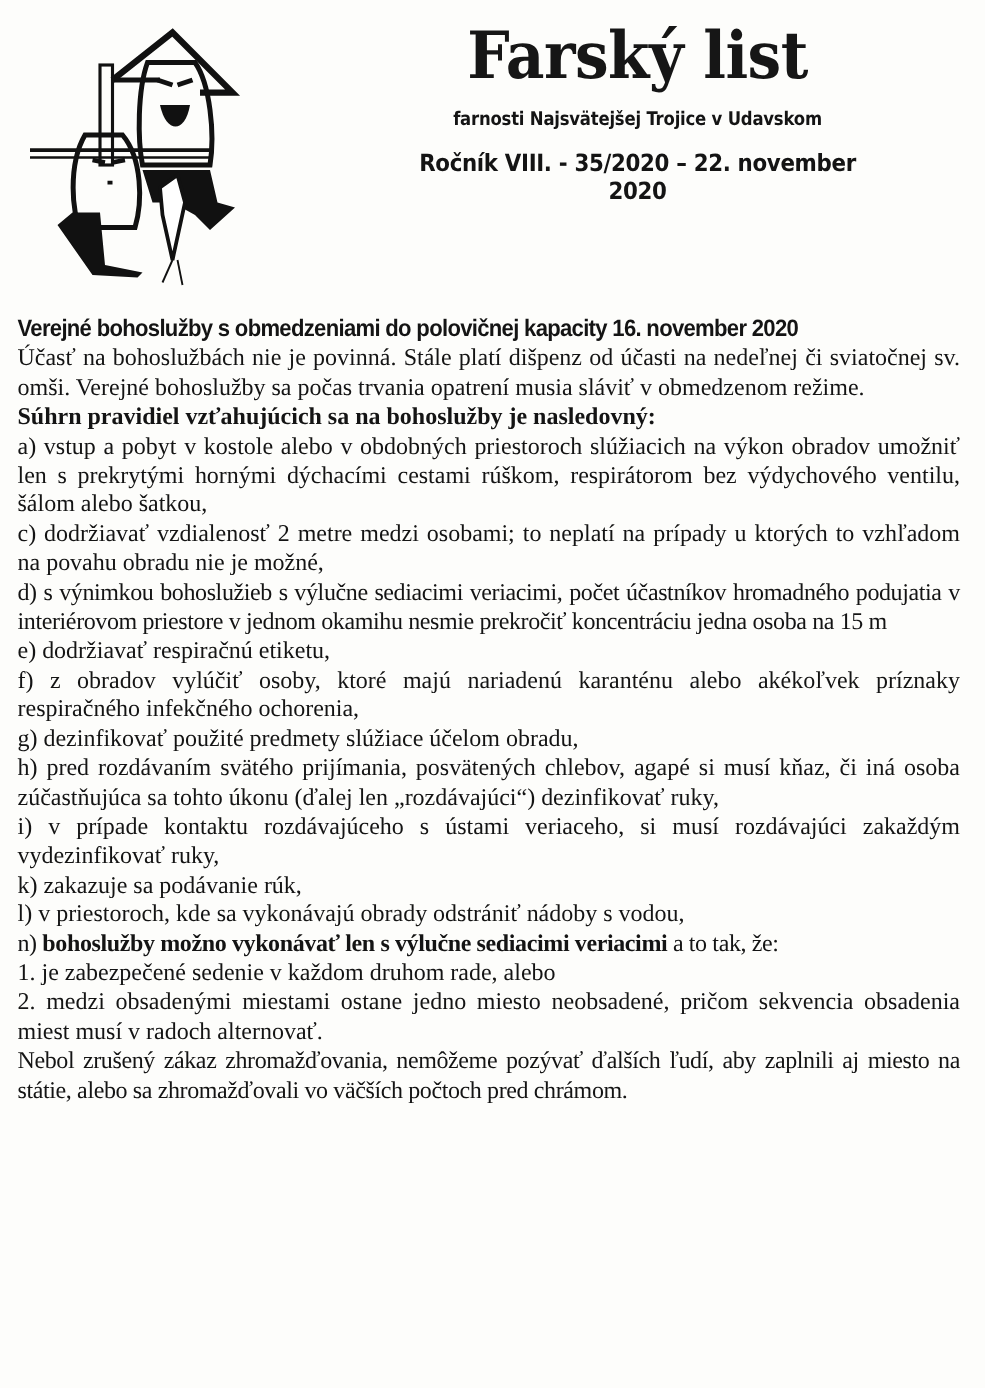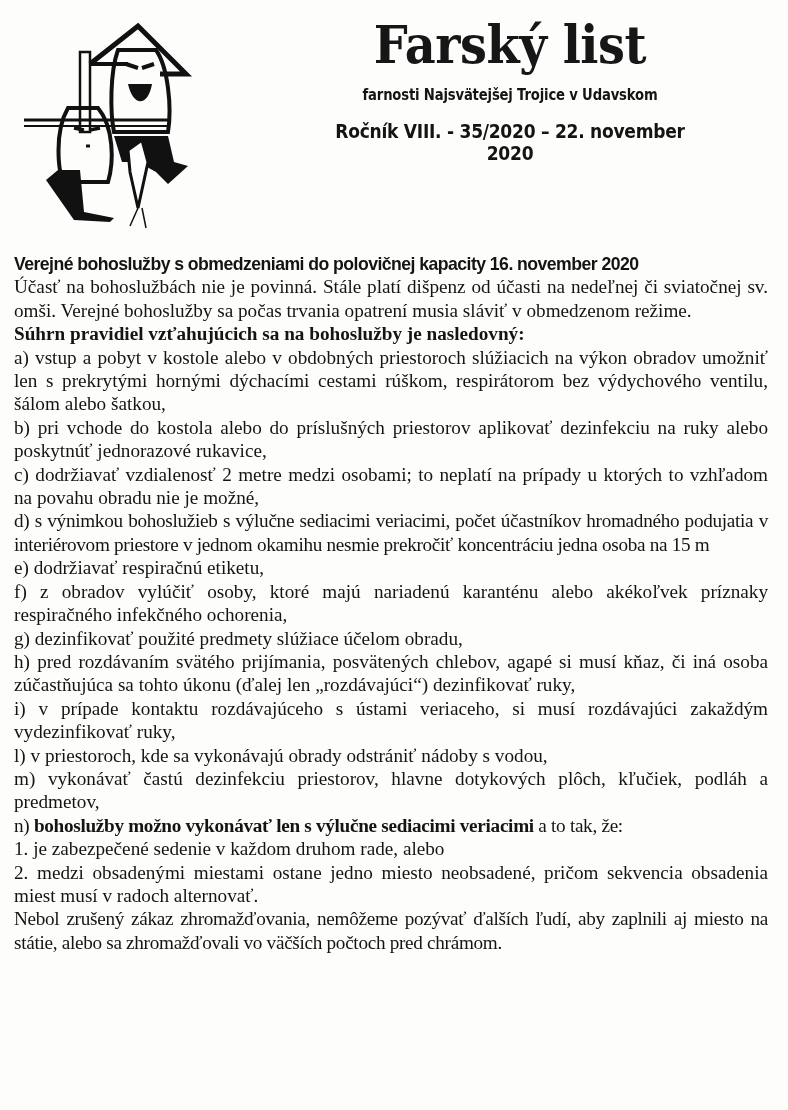--- a/index.html
+++ b/index.html
@@ -83,30 +83,29 @@
     <div class="subtitle">farnosti Najsvätejšej Trojice v Udavskom</div>
     <div class="issue">Ročník VIII. - 35/2020 – 22. november 2020</div>
   </div>
 
   <div class="content">
     <p class="headline">Verejné bohoslužby s obmedzeniami do polovičnej kapacity 16. november 2020</p>
     <p>Účasť na bohoslužbách nie je povinná. Stále platí dišpenz od účasti na nedeľnej či sviatočnej sv. omši. Verejné bohoslužby sa počas trvania opatrení musia sláviť v obmedzenom režime.</p>
     <p class="bold">Súhrn pravidiel vzťahujúcich sa na bohoslužby je nasledovný:</p>
 
     <p class="item">a) vstup a pobyt v kostole alebo v obdobných priestoroch slúžiacich na výkon obradov umožniť len s prekrytými hornými dýchacími cestami rúškom, respirátorom bez výdychového ventilu, šálom alebo šatkou,</p>
-    <p class="item">b) pri vchode do kostola alebo do príslušných priestorov aplikovať dezinfekciu na ruky alebo poskytnúť jednorazové rukavice,</p>
     <p class="item">c) dodržiavať vzdialenosť 2 metre medzi osobami; to neplatí na prípady u ktorých to vzhľadom na povahu obradu nie je možné,</p>
     <p class="item item-narrow">d) s výnimkou bohoslužieb s výlučne sediacimi veriacimi, počet účastníkov hromadného podujatia v interiérovom priestore v jednom okamihu nesmie prekročiť koncentráciu jedna osoba na 15 m</p>
     <p class="item">e) dodržiavať respiračnú etiketu,</p>
     <p class="item">f) z obradov vylúčiť osoby, ktoré majú nariadenú karanténu alebo akékoľvek príznaky respiračného infekčného ochorenia,</p>
     <p class="item">g) dezinfikovať použité predmety slúžiace účelom obradu,</p>
     <p class="item">h) pred rozdávaním svätého prijímania, posvätených chlebov, agapé si musí kňaz, či iná osoba zúčastňujúca sa tohto úkonu (ďalej len „rozdávajúci“) dezinfikovať ruky,</p>
     <p class="item">i) v prípade kontaktu rozdávajúceho s ústami veriaceho, si musí rozdávajúci zakaždým vydezinfikovať ruky,</p>
+    <p class="item">k) zakazuje sa podávanie rúk,</p>
     <p class="item">l) v priestoroch, kde sa vykonávajú obrady odstrániť nádoby s vodou,</p>
-    <p class="item">m) vykonávať častú dezinfekciu priestorov, hlavne dotykových plôch, kľučiek, podláh a predmetov,</p>
 
     <p class="item item-narrow"><span>n) </span><span class="bold">bohoslužby možno vykonávať len s výlučne sediacimi veriacimi</span><span> a to tak, že:</span></p>
 
     <p class="item">1. je zabezpečené sedenie v každom druhom rade, alebo</p>
     <p class="item">2. medzi obsadenými miestami ostane jedno miesto neobsadené, pričom sekvencia obsadenia miest musí v radoch alternovať.</p>
 
     <p class="closing">Nebol zrušený zákaz zhromažďovania, nemôžeme pozývať ďalších ľudí, aby zaplnili aj miesto na státie, alebo sa zhromažďovali vo väčších počtoch pred chrámom.</p>
   </div>
 </div>
 

